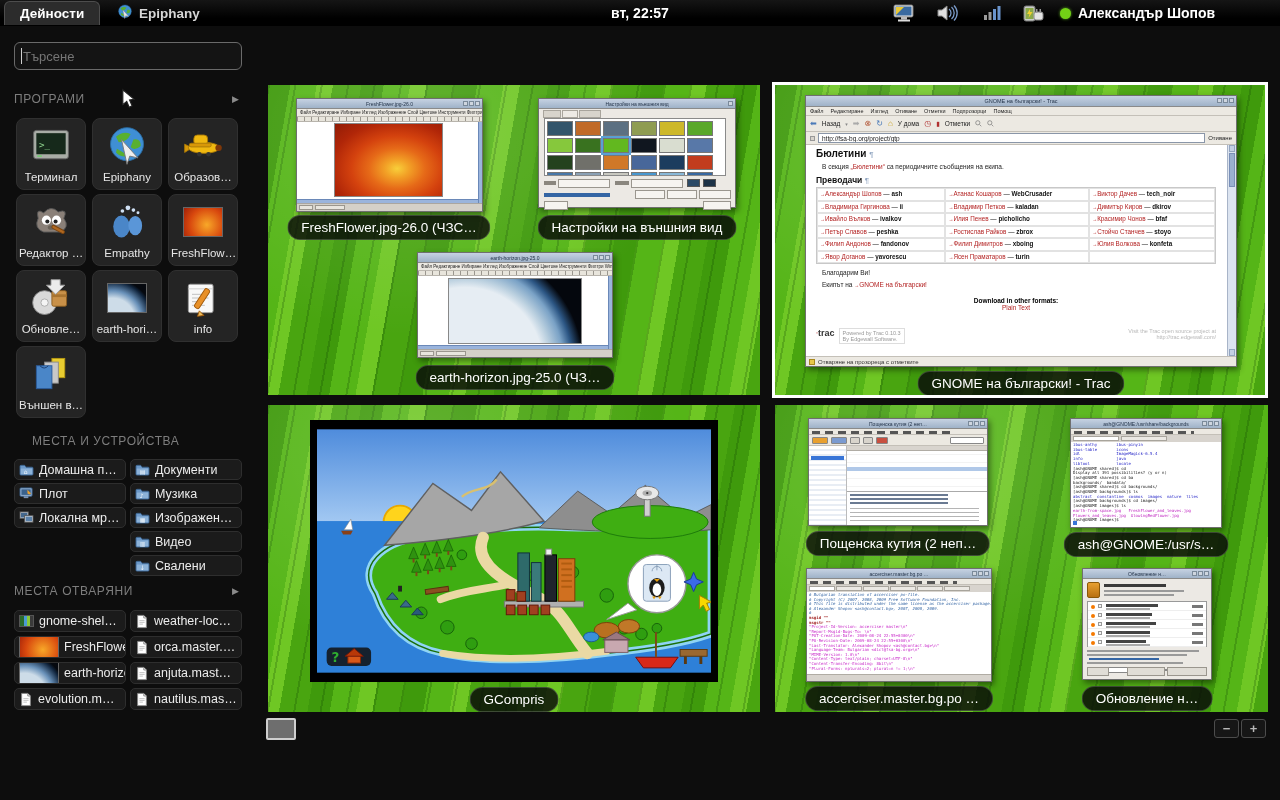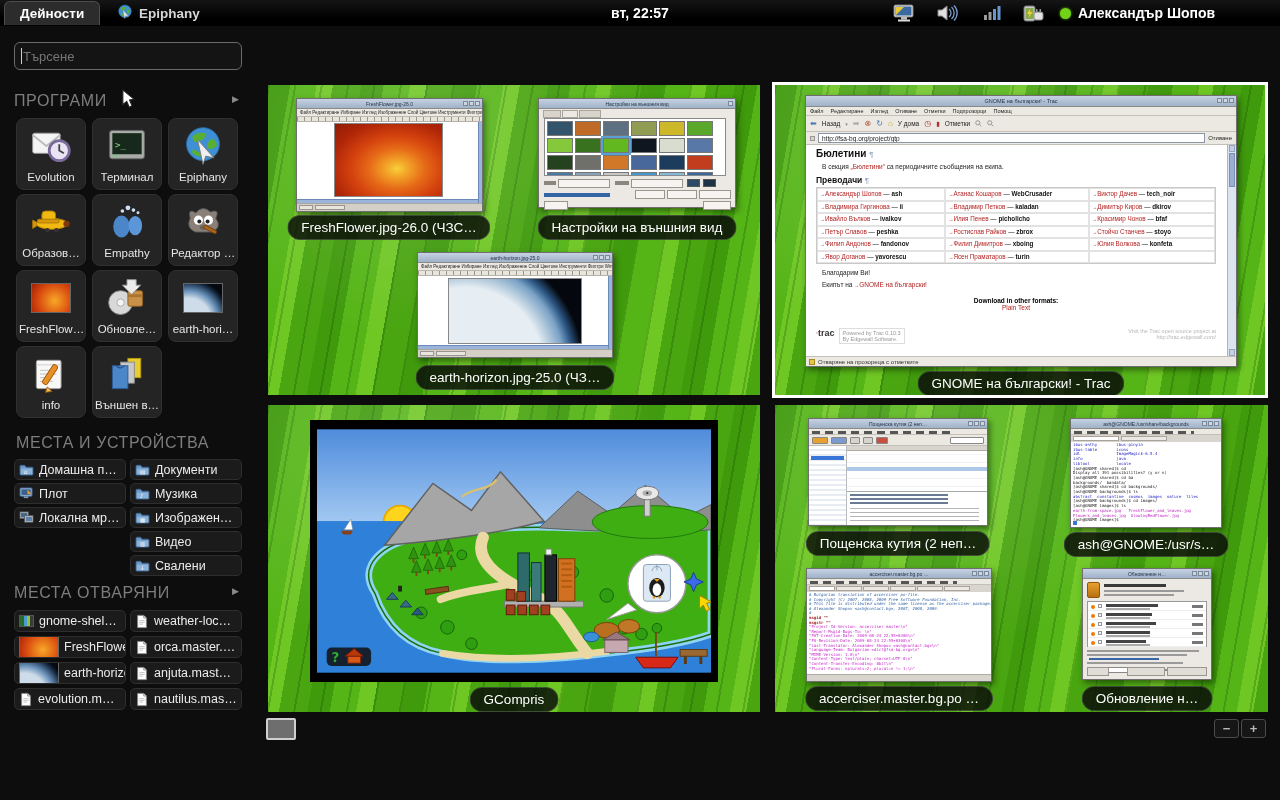--- a/index.html
+++ b/index.html
@@ -20,21 +20,21 @@
   .tb-ico { position:absolute; top:4px; }
   .tb-user { position:absolute; left:1078px; top:5px; font-weight:bold; font-size:14px; }
   .tb-dot { position:absolute; left:1060px; top:8px; width:11px; height:11px; border-radius:50%;
             box-shadow:0 0 3px rgba(120,220,40,.8); }
 
   
   #search { position:absolute; left:14px; top:42px; width:228px; height:28px;
             background:#141414; border:1px solid #6a6a6a; border-radius:6px;
             color:#8a8a8a; font-size:13px; padding:0 8px; outline:none; }
   .caret { position:absolute; left:21px; top:48px; width:1px; height:16px; background:#cfcfcf; }
-  .sec-h { position:absolute; font-size:16px; color:#7d7d7d; letter-spacing:.6px; }
+  .sec-h { position:absolute; font-size:12px; color:#7d7d7d; letter-spacing:.6px; }
   .sec-arrow { position:absolute; font-size:9px; color:#8a8a8a; }
 
   #app-grid { position:absolute; left:16px; top:118px; display:grid;
               grid-template-columns:repeat(3,70px); grid-auto-rows:72px; gap:4px 6px; }
   .app-tile { background:#242424; border:1px solid #303030; border-radius:8px;
               display:flex; flex-direction:column; align-items:center; padding-top:4px; }
   .app-ico { height:46px; display:flex; align-items:center; justify-content:center; }
   .app-lab { font-size:11.5px; color:#e6e6e6; max-width:64px; white-space:nowrap;
              overflow:hidden; margin-top:2px; }
 
@@ -247,31 +247,20 @@
 
 <input id="search" placeholder="Търсене" style="">
 <div class="caret"></div>
 
 <div class="sec-h" style="left:14px;top:92px">ПРОГРАМИ</div>
 <div class="sec-arrow" style="left:232px;top:94px">▶</div>
 <div id="app-grid">
     <div class="app-tile">
       <div class="app-ico">
         <svg width="44" height="44" viewBox="0 0 48 48">
-          <rect x="4" y="10" width="30" height="22" rx="2" fill="#f4f4f4" stroke="#999"></rect>
-          <path d="M4 12 L19 24 L34 12" fill="none" stroke="#bbb" stroke-width="2"></path>
-          <circle cx="33" cy="29" r="11" fill="#e9e4f4" stroke="#7a6a9a" stroke-width="3"></circle>
-          <path d="M33 22 V29 L38 32" stroke="#444" stroke-width="2" fill="none"></path>
-        </svg>
-      </div>
-      <div class="app-lab">Evolution</div>
-    </div>
-    <div class="app-tile">
-      <div class="app-ico">
-        <svg width="44" height="44" viewBox="0 0 48 48">
           <rect x="5" y="7" width="38" height="31" rx="3" fill="#a8aca6" stroke="#666"></rect>
           <rect x="8" y="10" width="32" height="23" fill="#16291b"></rect>
           <text x="11" y="26" font-size="10" fill="#8fd48f" font-family="DejaVu Sans Mono,monospace">&gt;_</text>
           <rect x="9" y="34" width="5" height="2" fill="#7ac87a"></rect>
         </svg>
       </div>
       <div class="app-lab">Терминал</div>
     </div>
     <div class="app-tile">
       <div class="app-ico">
@@ -293,43 +282,43 @@
           <circle cx="41" cy="26" r="3.5" fill="#803808"></circle>
           <circle cx="20" cy="33" r="2.5" fill="#333"></circle>
           <circle cx="30" cy="33" r="2.5" fill="#333"></circle>
         </svg>
       </div>
       <div class="app-lab">Образов…</div>
     </div>
     <div class="app-tile">
       <div class="app-ico">
         <svg width="44" height="44" viewBox="0 0 48 48">
-          <ellipse cx="18" cy="29" rx="9" ry="12" fill="#4a86c8"></ellipse>
-          <ellipse cx="33" cy="28" rx="7.5" ry="10.5" fill="#5a96d8"></ellipse>
-          <circle cx="19" cy="12" r="2" fill="#cfe0f4"></circle>
-          <circle cx="25" cy="8.5" r="2.6" fill="#cfe0f4"></circle>
-          <circle cx="31" cy="11" r="2" fill="#cfe0f4"></circle>
-          <circle cx="36" cy="14" r="1.6" fill="#cfe0f4"></circle>
-        </svg>
-      </div>
-      <div class="app-lab">Empathy</div>
-    </div>
-    <div class="app-tile">
-      <div class="app-ico">
-        <svg width="44" height="44" viewBox="0 0 48 48">
           <path d="M10 20 Q7 8 16 14 Q24 5 32 13 Q43 9 38 20 Q45 30 34 35 L16 35 Q5 31 10 20 Z" fill="#8a8078" stroke="#555"></path>
           <circle cx="19" cy="22" r="5" fill="#fff"></circle>
           <circle cx="30" cy="22" r="5" fill="#fff"></circle>
           <circle cx="20" cy="23.5" r="2.2" fill="#222"></circle>
           <circle cx="29" cy="23.5" r="2.2" fill="#222"></circle>
           <ellipse cx="24.5" cy="30" rx="4" ry="2.5" fill="#6a6258"></ellipse>
           <rect x="26" y="27" width="15" height="3.5" rx="1.7" transform="rotate(28 26 27)" fill="#b06820" stroke="#7a4410"></rect>
         </svg>
       </div>
       <div class="app-lab">Редактор …</div>
+    </div>
+    <div class="app-tile">
+      <div class="app-ico">
+        <svg width="44" height="44" viewBox="0 0 48 48">
+          <ellipse cx="18" cy="29" rx="9" ry="12" fill="#4a86c8"></ellipse>
+          <ellipse cx="33" cy="28" rx="7.5" ry="10.5" fill="#5a96d8"></ellipse>
+          <circle cx="19" cy="12" r="2" fill="#cfe0f4"></circle>
+          <circle cx="25" cy="8.5" r="2.6" fill="#cfe0f4"></circle>
+          <circle cx="31" cy="11" r="2" fill="#cfe0f4"></circle>
+          <circle cx="36" cy="14" r="1.6" fill="#cfe0f4"></circle>
+        </svg>
+      </div>
+      <div class="app-lab">Empathy</div>
     </div>
     <div class="app-tile">
       <div class="app-ico">
         <div class="mini big flower"></div>
       </div>
       <div class="app-lab">FreshFlow…</div>
     </div>
     <div class="app-tile">
       <div class="app-ico">
         <svg width="44" height="44" viewBox="0 0 48 48">
@@ -366,21 +355,21 @@
           <rect x="25" y="7" width="14" height="21" fill="#e8cc30" stroke="#b89a10"></rect>
           <rect x="17" y="11" width="15" height="23" fill="#c8c8c8" stroke="#888"></rect>
           <rect x="8" y="15" width="17" height="25" fill="#4a86c8" stroke="#2a5a9a"></rect>
           <path d="M12 15 q4.5 5 9 0" fill="none" stroke="#1a3a6a"></path>
         </svg>
       </div>
       <div class="app-lab">Външен в…</div>
     </div>
   </div>
 
-<div class="sec-h" style="left:16px;top:434px">МЕСТА И УСТРОЙСТВА</div>
+<div class="sec-h" style="left:32px;top:434px">МЕСТА И УСТРОЙСТВА</div>
 <div class="pl-col" style="left:14px;top:459px" id="places-left">
     <div class="pl-item ">
       <span style="display:flex">
         <svg width="15" height="13" viewBox="0 0 16 14">
           <path d="M1 3.5 Q1 2.5 2 2.5 h4 l1.5 2 H14 q1 0 1 1 V12 q0 1 -1 1 H2 q-1 0 -1 -1 Z" fill="#6b98c8" stroke="#3a628e"></path>
           <rect x="1.8" y="6" width="12.4" height="6.2" fill="#8cb2d8"></rect>
           <text x="5" y="11.5" font-size="6.5" fill="#eef4fa" font-family="DejaVu Sans,sans-serif">⌂</text>
         </svg>
       </span>
       <span>Домашна п…</span>

